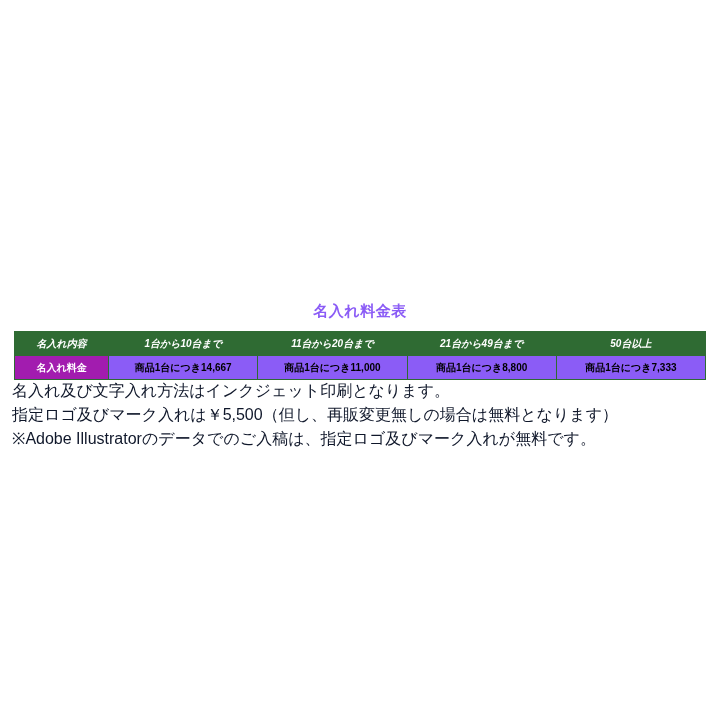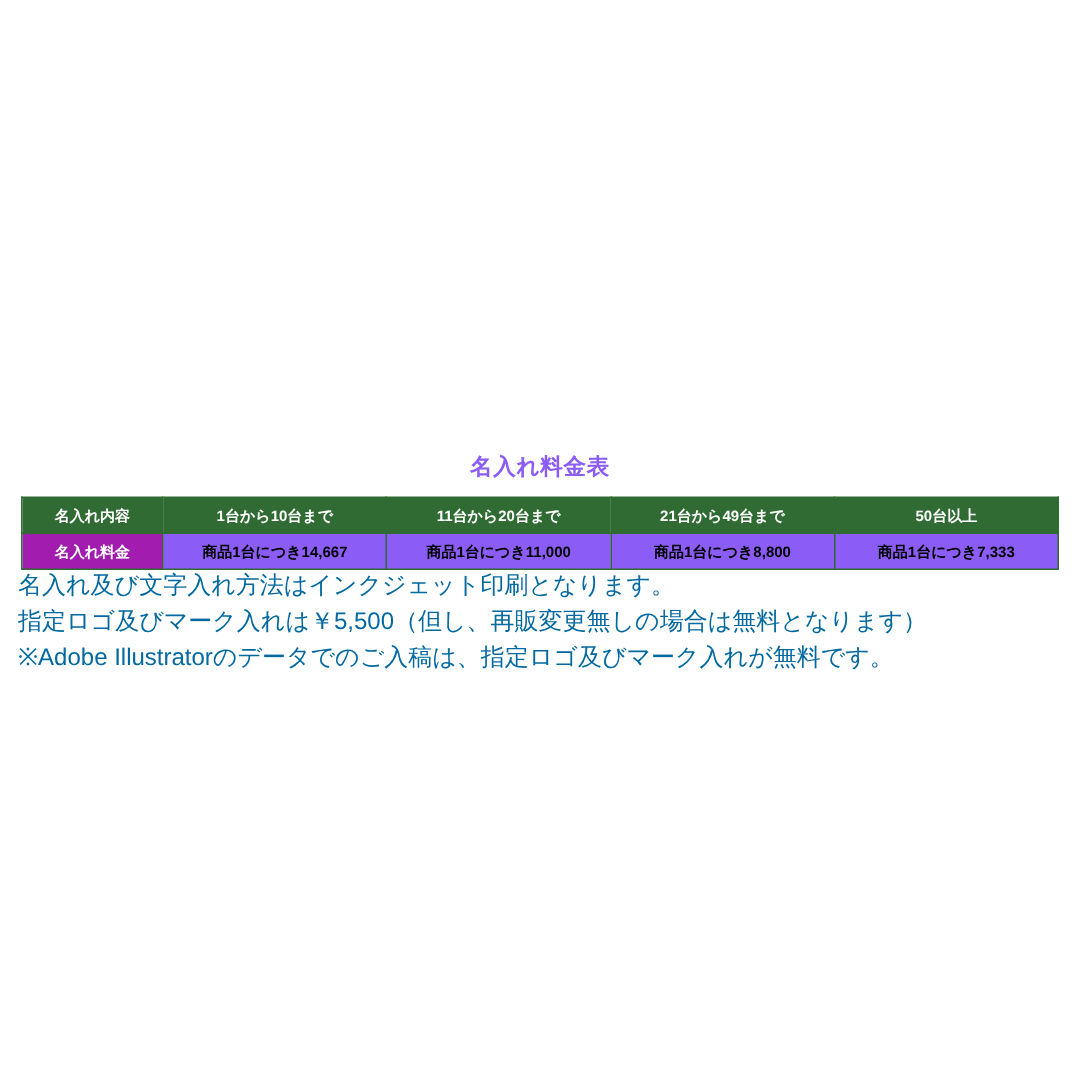--- a/index.html
+++ b/index.html
@@ -54,20 +54,21 @@
     text-align: center;
     vertical-align: middle;
     white-space: nowrap;
   }
   .price-table tr.head td {
     background: #2f6b33;
     color: #ffffff;
     font-weight: bold;
     font-size: 10px;
     height: 23px;
+    font-style: italic;
   }
   .price-table tr.body td {
     background: #8b5cf6;
     color: #000000;
     font-weight: bold;
     height: 23px;
   }
   .price-table tr.body td.rowhead {
     background: #a21caf;
     color: #ffffff;
@@ -77,21 +78,21 @@
   .col-tier  { width: 149px; }
 
   
   .notes {
     position: absolute;
     left: 12px;
     top: 379px;
     width: 700px;
   }
   .note-line {
-    color: #0369a1;
+    color: #0f172a;
     font-size: 16px;
     line-height: 24px;
     white-space: nowrap;
     letter-spacing: 0px;
   }
 </style>
 </head>
 <body>
 
 <div id="page">

